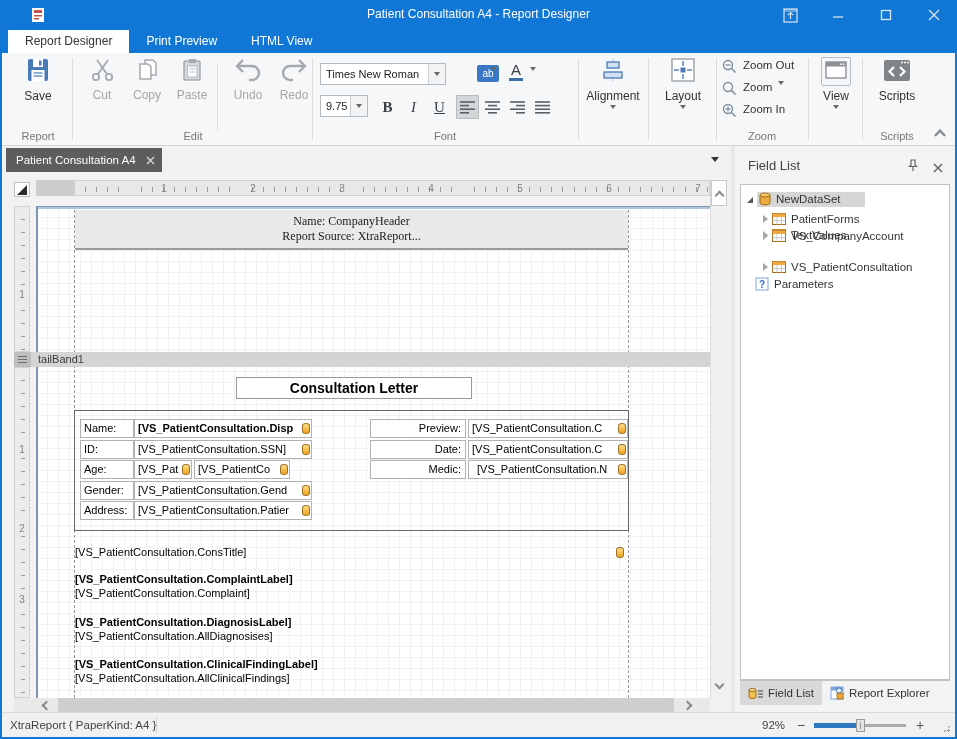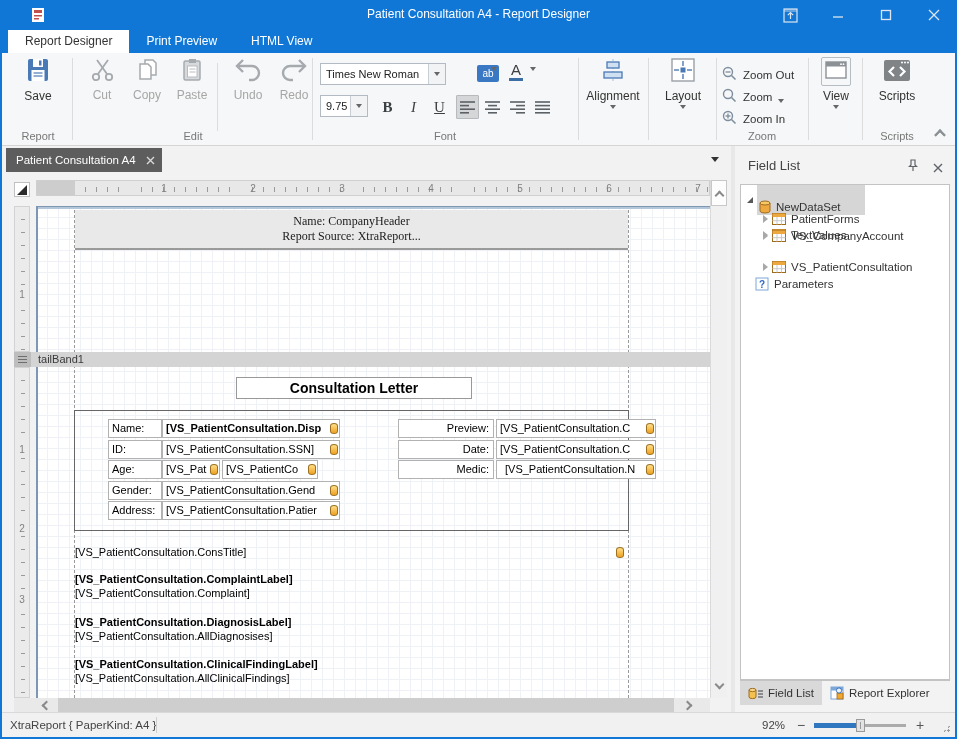--- a/index.html
+++ b/index.html
@@ -26,21 +26,21 @@
   .bigbtn { position:absolute; top:4px; width:56px; height:72px; text-align:center; font-size:12px; color:#333; }
   .bigbtn .lbl { margin-top:3px; }
   .bigbtn.dis { color:#a6a6a6; }
   .combo { position:absolute; height:22px; background:#fff; border:1px solid #b3bac1; font-size:11px; color:#222; }
   .combo .val { position:absolute; left:5px; top:4px; white-space:nowrap; }
   .combo .drop { position:absolute; right:0; top:0; bottom:0; width:17px; background:#f2f3f4; border-left:1px solid #c9ced3; display:flex; align-items:center; justify-content:center; }
   .caret { width:0; height:0; border-left:3.5px solid transparent; border-right:3.5px solid transparent; border-top:4px solid #666; }
   .smallbtn { position:absolute; width:23px; height:24px; display:flex; align-items:center; justify-content:center; border-radius:1px; }
   .smallbtn.sel { background:#d4d6d8; border:1px solid #b7babd; }
   .fontletter { font-family:"Liberation Serif", serif; font-size:15px; color:#3c4043; }
-  .zrow { position:absolute; left:4px; height:22px; display:flex; align-items:flex-end; gap:6px; font-size:11.5px; color:#333; white-space:nowrap; }
+  .zrow { position:absolute; left:4px; height:22px; display:flex; align-items:flex-start; gap:6px; font-size:11.5px; color:#333; white-space:nowrap; }
   .chevup { display:inline-block; width:8px; height:8px; border-left:2px solid #8c9196; border-top:2px solid #8c9196; transform:rotate(45deg); }
 
   
   .main { position:absolute; left:2px; top:146px; width:953px; height:566px; background:#f2f2f2; }
   .design-wrap { position:absolute; left:0; top:0; width:729px; height:566px; background:#f2f2f2; }
   .doc-tab { position:absolute; left:4px; top:2px; width:156px; height:24px; background:#5d5d5d; color:#fff; font-size:11.5px; display:flex; align-items:center; padding-left:10px; gap:10px; }
   .ddown { position:absolute; width:0; height:0; border-left:4.5px solid transparent; border-right:4.5px solid transparent; border-top:5px solid #333; }
 
   .hruler { position:absolute; left:34px; top:34px; width:674px; height:16px; background:#e8e8e8; border:1px solid #cfcfcf; }
   .hruler .margin { position:absolute; left:0; top:0; bottom:0; width:38px; background:#cdcdcd; }
@@ -61,21 +61,21 @@
 
   .band-placeholder { position:absolute; left:73px; top:64px; width:553px; height:40px; background:#e9e9e9; border-bottom:2px solid #9a9a9a; text-align:center; font-family:"Liberation Serif", serif; font-size:12px; color:#1a1a1a; padding-top:4px; line-height:15px; }
   .band-strip { position:absolute; left:12px; top:206px; width:696px; height:15px; background:#d4d4d4; font-size:11px; color:#3a3a3a; }
   .band-grip { position:absolute; left:0; top:0; width:17px; height:15px; background:#bdbdbd; display:flex; align-items:center; justify-content:center; }
   .grip-lines { width:9px; height:7px; background:repeating-linear-gradient(180deg,#6e6e6e 0 1px, transparent 1px 3px); }
 
   .title-box { position:absolute; left:234px; top:231px; width:236px; height:22px; border:1px solid #999; background:#fff; text-align:center; font-weight:bold; font-size:14px; color:#000; line-height:20px; }
 
   .fields-container { position:absolute; left:72px; top:264px; width:555px; height:121px; border:1px solid #666; }
   .frow { position:absolute; height:19px; font-size:11px; color:#000; }
-  .fcell { position:absolute; top:0; height:19px; border:1px solid #b2b2b2; background:#fff; line-height:17px; padding-left:3px; white-space:nowrap; overflow:hidden;margin-left:28px; }
+  .fcell { position:absolute; top:0; height:19px; border:1px solid #b2b2b2; background:#fff; line-height:17px; padding-left:3px; white-space:nowrap; overflow:hidden; }
   .fcell .db { position:absolute; right:1px; top:3px; }
   .db { display:inline-block; width:8px; height:11px; border:1px solid #9c7020; border-radius:4px/3px; background:linear-gradient(#ffe08a,#eda020); }
   .rlabel { text-align:right; padding-right:4px; }
 
   .dline { position:absolute; left:73px; font-size:11px; color:#000; white-space:nowrap; }
   .dline.b { font-weight:bold; }
 
   
   .vscroll { position:absolute; left:708px; top:34px; width:17px; height:518px; background:#f0f0f0; border-left:1px solid #dadada; }
   .sbtn { position:absolute; display:flex; align-items:center; justify-content:center; }
@@ -89,21 +89,21 @@
 
   
   .splitter { position:absolute; left:729px; top:0; width:4px; height:566px; background:#e8e8e8; }
   .panel { position:absolute; left:733px; top:0; width:220px; height:566px; background:#f3f3f3; }
   .panel-title { position:absolute; left:13px; top:12px; font-size:13px; color:#444; }
   .panel-box { position:absolute; left:5px; top:38px; width:210px; height:496px; background:#fff; border:1px solid #c3c3c3; }
   .trow { position:absolute; left:0; width:100%; height:17px; font-size:11.5px; color:#333; display:flex; align-items:center; }
   .texp { width:0; height:0; margin-right:4px; }
   .texp.closed { border-top:4px solid transparent; border-bottom:4px solid transparent; border-left:5px solid #a8a8a8; }
   .texp.open { border-left:6px solid transparent; border-bottom:6px solid #595959; transform:rotate(0deg); }
-  .sel-hl { background:#d6d6d6; display:flex; align-items:center; padding:15px 24px 1px 2px;justify-content:space-between; }
+  .sel-hl { background:#d6d6d6; display:flex; align-items:center; padding:0 24px 1px 2px;justify-content:space-between; }
   .ptab { position:absolute; top:0; height:24px; display:flex; align-items:center; gap:5px; font-size:11.5px; color:#333; padding:0 8px; }
   .ptab.active { background:#d9d9d9; }
   .ptabs { position:absolute; left:5px; top:534px; width:210px; height:25px; border-top:1px solid #c3c3c3; background:#f3f3f3; }
 
   
   .statusbar { position:absolute; left:2px; top:712px; width:953px; height:25px; background:#f1f1f1; border-top:1px solid #d9d9d9; font-size:11.5px; color:#444; }
   .slider-track { position:absolute; left:812px; top:11px; width:92px; height:3px; background:#ababab; }
   .slider-fill { position:absolute; left:0; top:-1px; width:46px; height:5px; background:#2f78bf; }
   .slider-thumb { position:absolute; left:42px; top:-5px; width:9px; height:13px; background:#e3e3e3; border:1px solid #9a9a9a; }
   .slider-thumb::after { content:""; position:absolute; left:3px; top:2px; width:1px; height:7px; background:#9a9a9a; }

